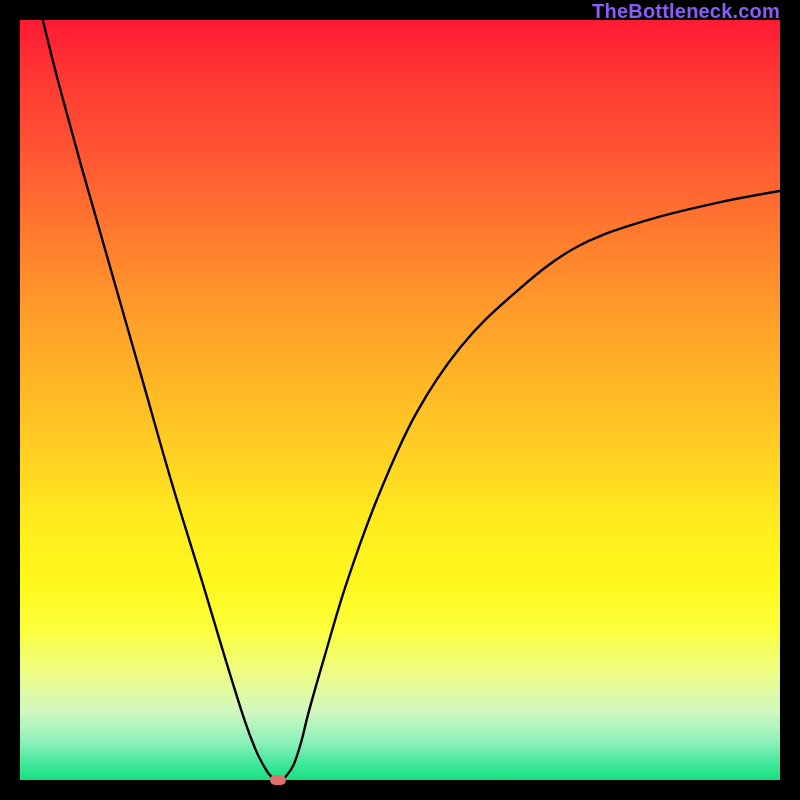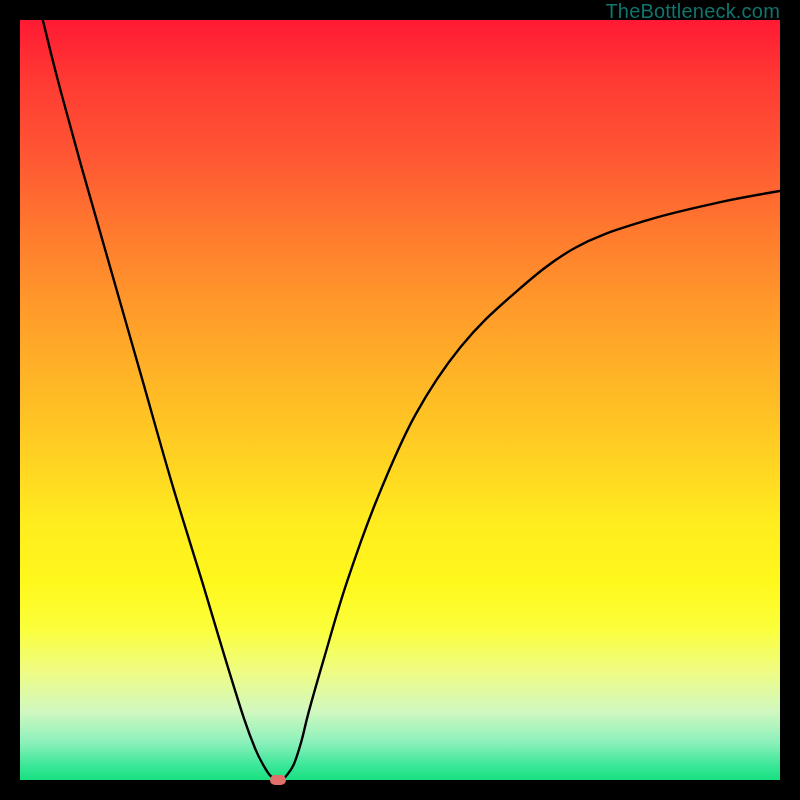--- a/index.html
+++ b/index.html
@@ -33,22 +33,22 @@
       #3de79a 98%,
       #18e07f 100%
     );
   }
   .watermark {
     position: absolute;
     top: 0px;
     right: 20px;
     font-family: Arial, Helvetica, sans-serif;
     font-size: 20px;
-    font-weight: 400;
-    color: #0f766e;
+    font-weight: 700;
+    color: #8b5cf6;
     letter-spacing: 0.2px;
     z-index: 10;
   }
   svg.curve {
     position: absolute;
     left: 0;
     top: 0;
     width: 760px;
     height: 760px;
   }

